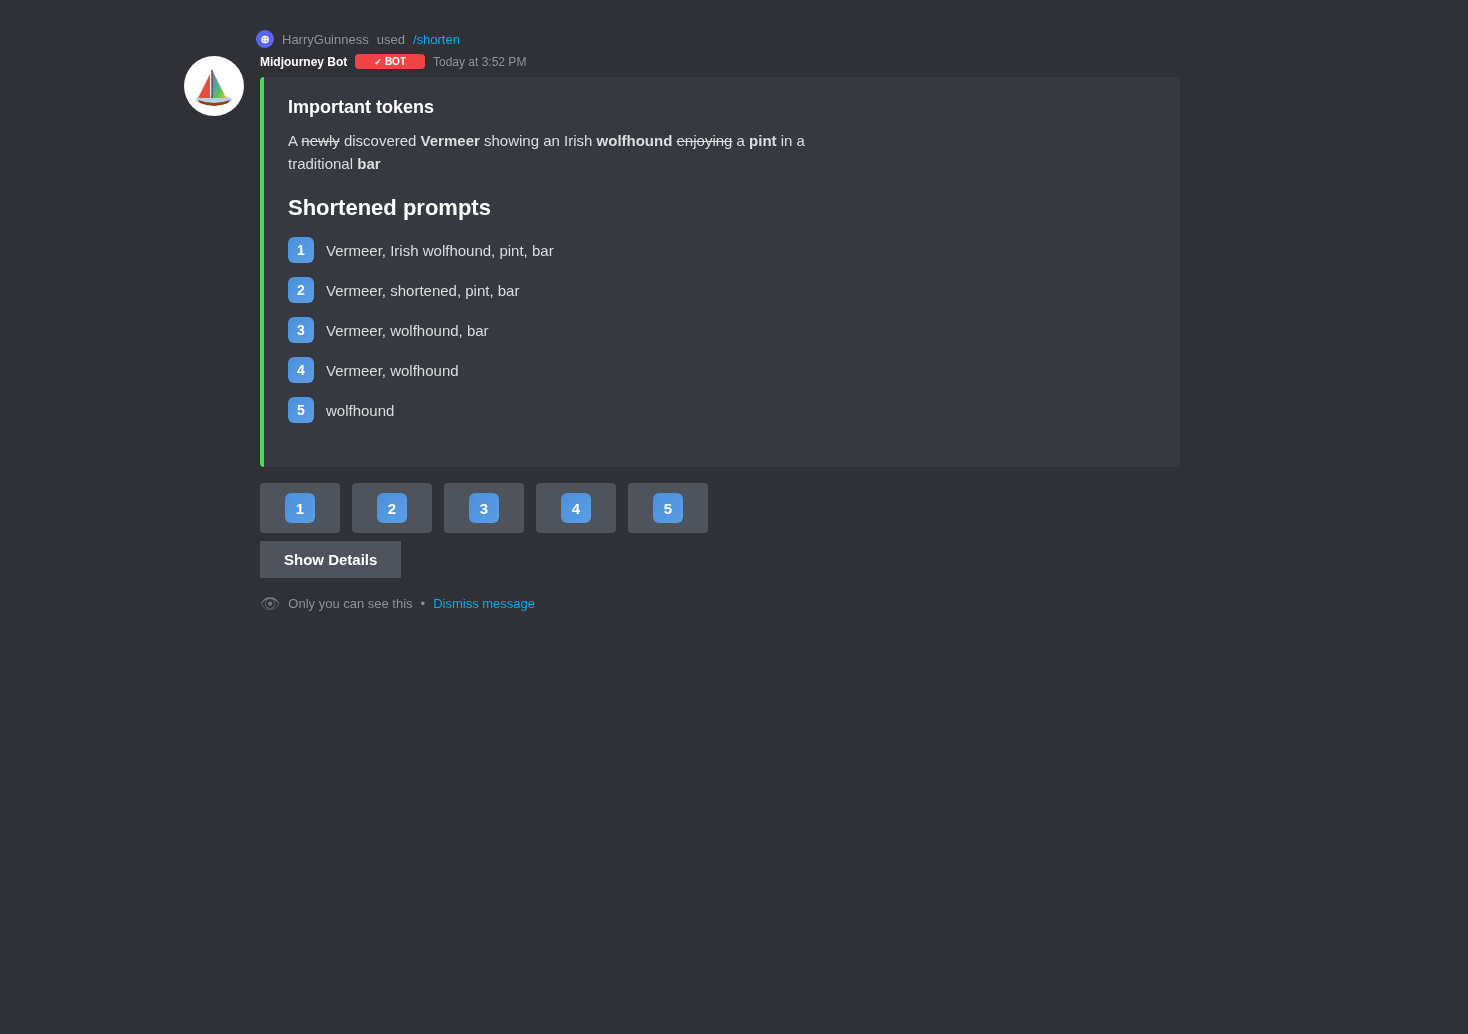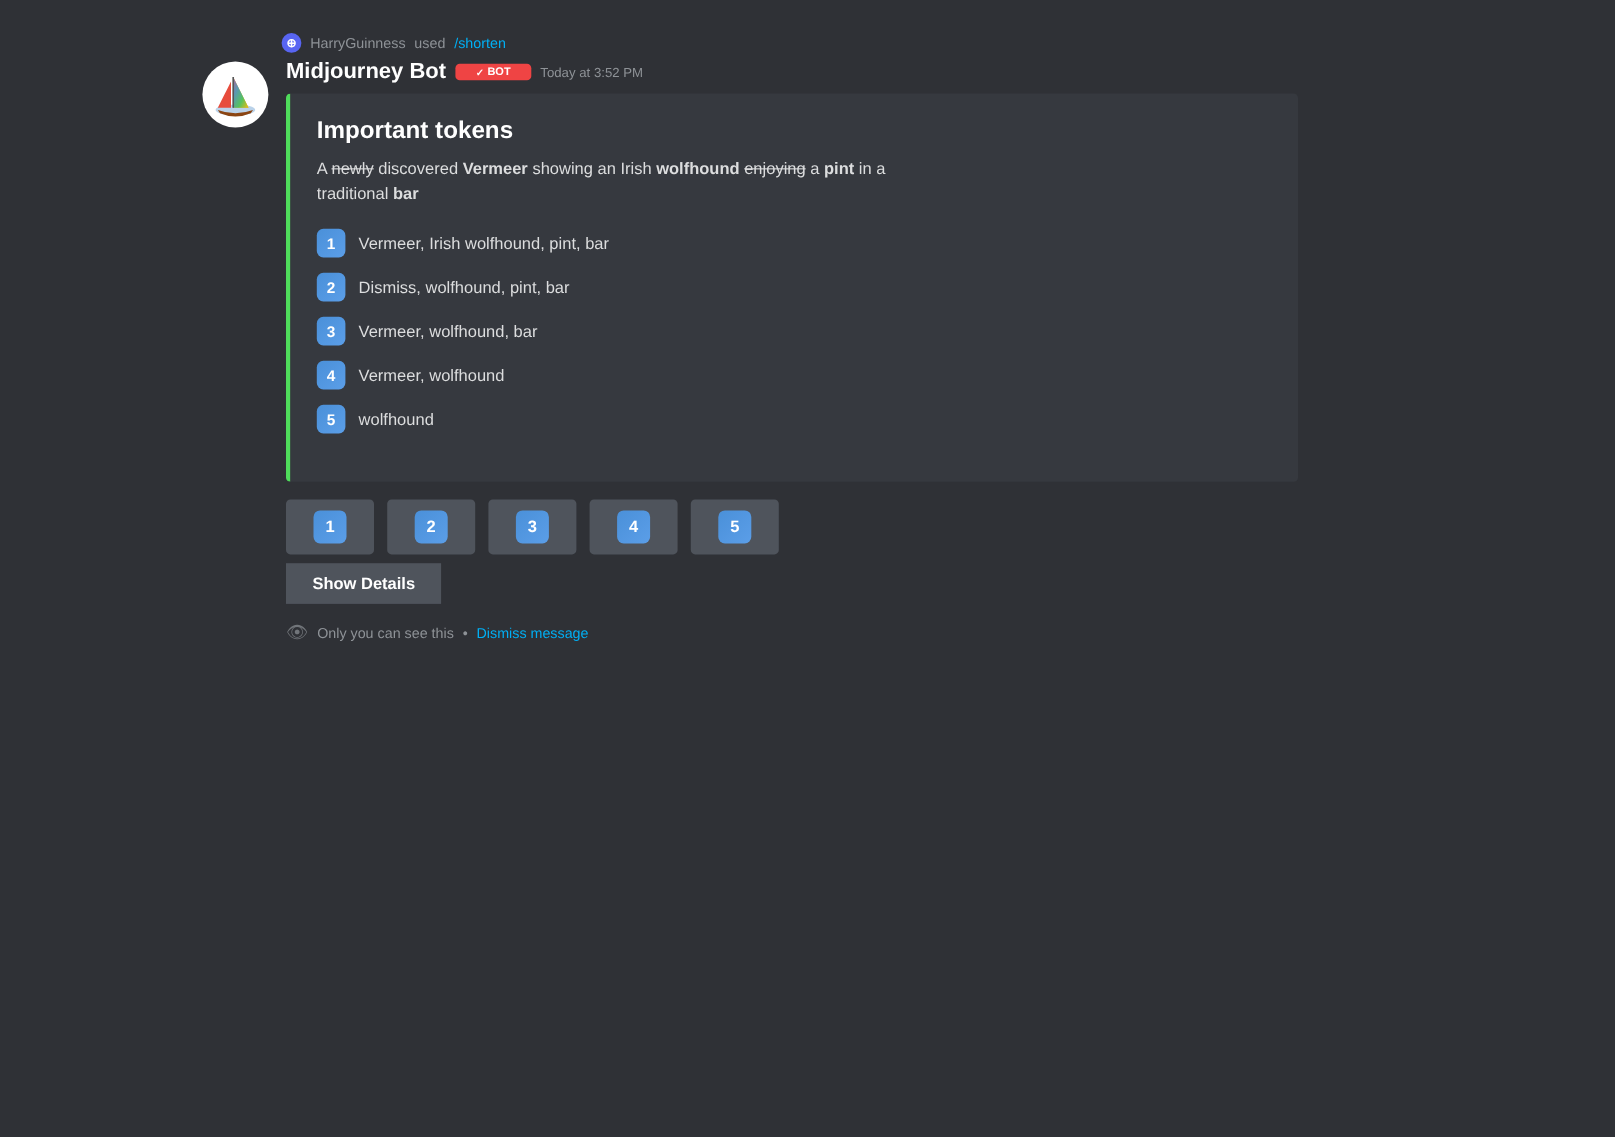--- a/index.html
+++ b/index.html
@@ -82,21 +82,21 @@
 
     .message-header {
       display: flex;
       align-items: center;
       gap: 8px;
       margin-bottom: 8px;
     }
 
     .bot-name {
       font-weight: 700;
-      font-size: 20px;
+      font-size: 12px;
       color: #ffffff;
     }
 
     .bot-badge {
       background: #ef4444;
       color: #ffffff;
       font-size: 10px;
       font-weight: 700;
       padding: 2px 19px;
       border-radius: 4px;
@@ -119,21 +119,21 @@
     .embed-card {
       background: #36393f;
       border-radius: 4px;
       border-left: 4px solid #4fdc5b;
       padding: 20px 24px 24px 24px;
       max-width: 920px;
       position: relative;
     }
 
     .embed-title {
-      font-size: 22px;
+      font-size: 18px;
       font-weight: 800;
       color: #ffffff;
       margin-bottom: 12px;
     }
 
     .embed-description {
       font-size: 15px;
       color: #dcddde;
       line-height: 1.5;
       margin-bottom: 20px;
@@ -308,31 +308,32 @@
 
       
       <div class="embed-card">
 
         <div class="embed-title">Important tokens</div>
 
         <div class="embed-description">
           A <span class="strikethrough">newly</span> discovered <span class="bold">Vermeer</span> showing an Irish <span class="bold">wolfhound</span> <span class="strikethrough">enjoying</span> a <span class="bold">pint</span> in a<br>traditional <span class="bold">bar</span>
         </div>
 
+        <div class="section-title">Shortened prompts</div>
 
         <div class="prompt-list">
 
           <div class="prompt-item">
             <div class="prompt-number">1</div>
             <span>Vermeer, Irish wolfhound, pint, bar</span>
           </div>
 
           <div class="prompt-item">
             <div class="prompt-number">2</div>
-            <span>Dismiss, wolfhound, pint, bar</span>
+            <span>Vermeer, shortened, pint, bar</span>
           </div>
 
           <div class="prompt-item">
             <div class="prompt-number">3</div>
             <span>Vermeer, wolfhound, bar</span>
           </div>
 
           <div class="prompt-item">
             <div class="prompt-number">4</div>
             <span>Vermeer, wolfhound</span>

